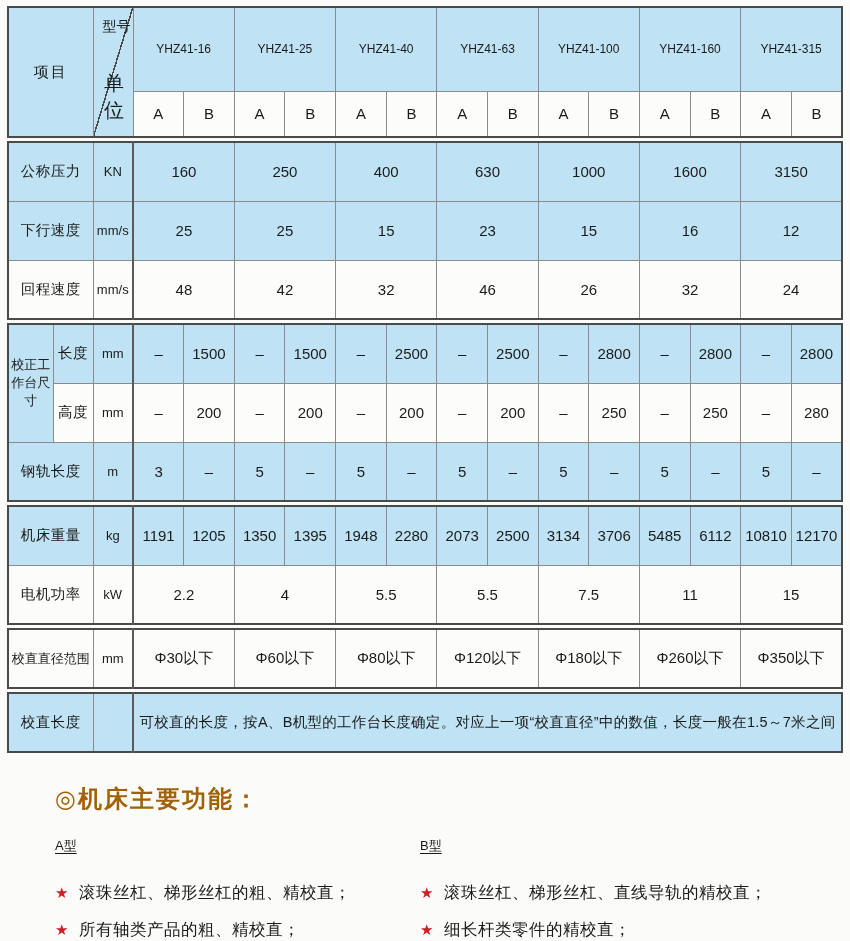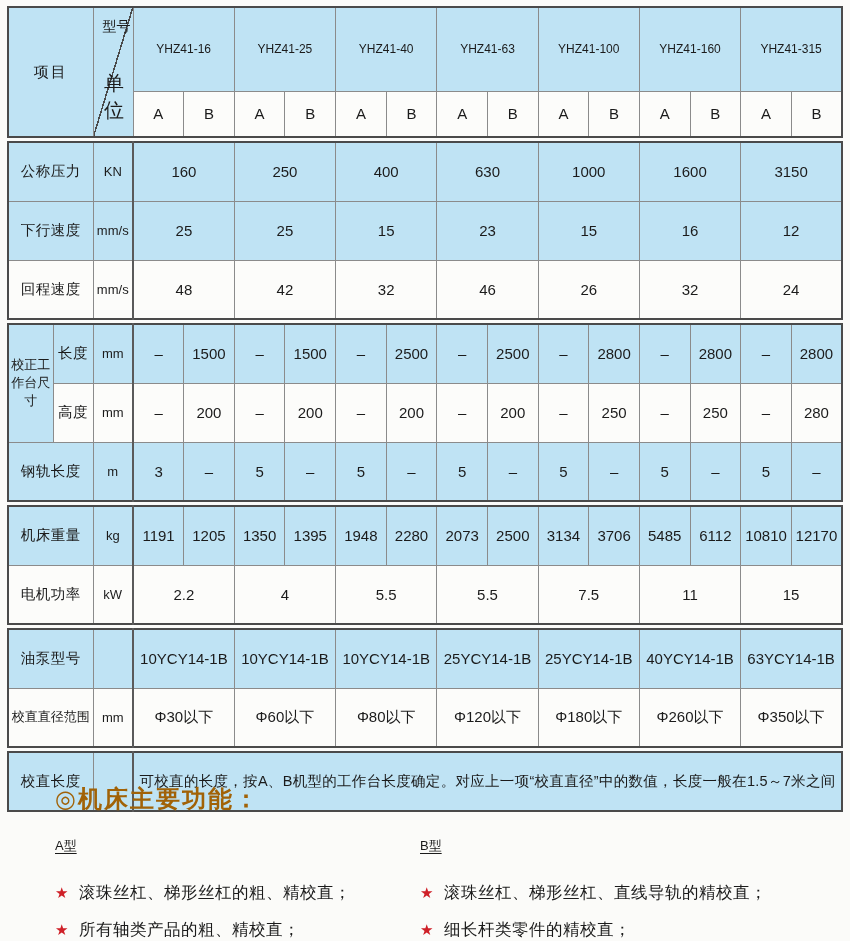--- a/index.html
+++ b/index.html
@@ -332,31 +332,20 @@
           <col class="cv">
           <col class="cv">
           <col class="cv">
           <col class="cv">
           <col class="cv">
           <col class="cv">
           <col class="cv">
         </colgroup>
         <tbody>
           <tr>
-            <td class="blue lab" colspan="2">油泵型号</td>
-            <td class="blue unit"></td>
-            <td class="blue v gl" colspan="2">10YCY14-1B</td>
-            <td class="blue v gl" colspan="2">10YCY14-1B</td>
-            <td class="blue v gl" colspan="2">10YCY14-1B</td>
-            <td class="blue v gl" colspan="2">25YCY14-1B</td>
-            <td class="blue v gl" colspan="2">25YCY14-1B</td>
-            <td class="blue v gl" colspan="2">40YCY14-1B</td>
-            <td class="blue v gl" colspan="2">63YCY14-1B</td>
-          </tr>
-          <tr>
             <td class="white lab lab-sm" colspan="2">校直直径范围</td>
             <td class="white unit">mm</td>
             <td class="white v gl" colspan="2">Φ30以下</td>
             <td class="white v gl" colspan="2">Φ60以下</td>
             <td class="white v gl" colspan="2">Φ80以下</td>
             <td class="white v gl" colspan="2">Φ120以下</td>
             <td class="white v gl" colspan="2">Φ180以下</td>
             <td class="white v gl" colspan="2">Φ260以下</td>
             <td class="white v gl" colspan="2">Φ350以下</td>
           </tr>

